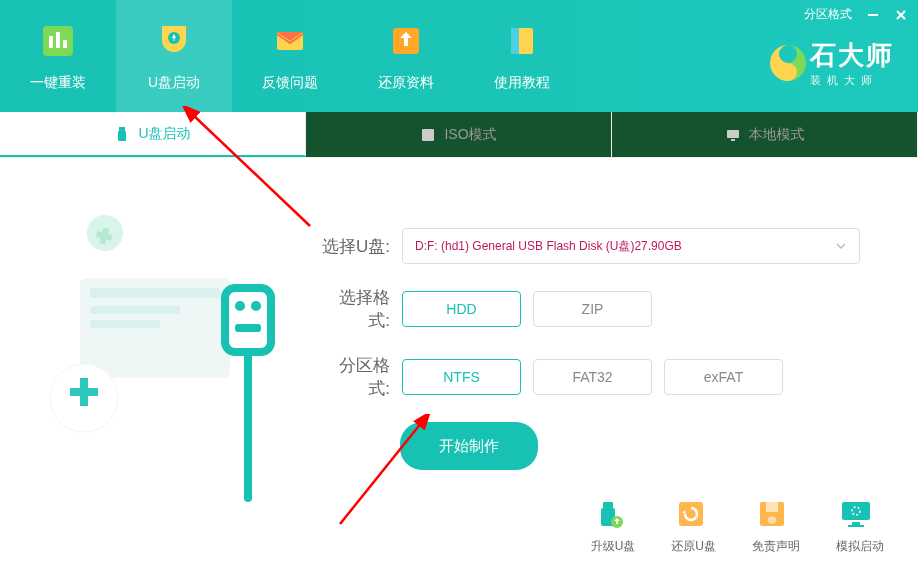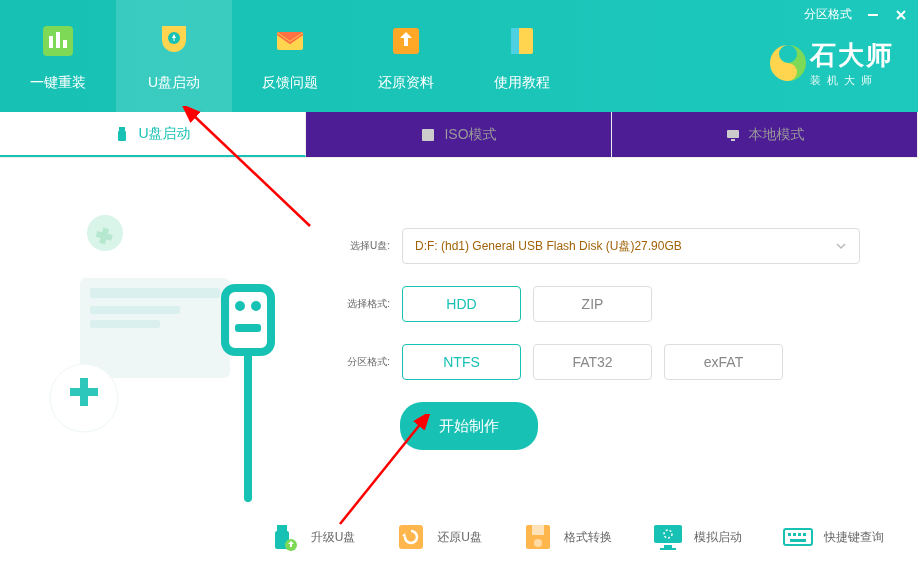--- a/index.html
+++ b/index.html
@@ -14,41 +14,41 @@
 .nav-item { width: 116px; height: 100%; display: flex; flex-direction: column; align-items: center; justify-content: center; color: #fff; font-size: 14px; cursor: pointer; gap: 12px; }
 .nav-item.active { background: rgba(255,255,255,0.15); }
 .nav-icon { width: 42px; height: 42px; display: flex; align-items: center; justify-content: center; }
 
 .brand { position: absolute; right: 24px; top: 38px; display: flex; align-items: center; gap: 0; }
 .brand-text { color: #fff; }
 .brand-title { font-size: 26px; font-weight: bold; letter-spacing: 2px; }
 .brand-sub { font-size: 11px; letter-spacing: 6px; opacity: 0.9; }
 
 .tabs { display: flex; height: 46px; border-bottom: 1px solid #eee; }
-.tab { flex: 1; display: flex; align-items: center; justify-content: center; gap: 8px; font-size: 14px; cursor: pointer; background: #4c1d95; color: #999; border-right: 1px solid #eee; }
+.tab { flex: 1; display: flex; align-items: center; justify-content: center; gap: 8px; font-size: 14px; cursor: pointer; background: #14532d; color: #999; border-right: 1px solid #eee; }
 .tab.active { background: #fff; color: #17c1b4; border-bottom: 2px solid #17c1b4; }
 
 .main { position: relative; padding-left: 320px; padding-top: 70px; }
 
 .illus { position: absolute; left: 30px; top: 30px; width: 260px; height: 320px; }
 
 .form-row { display: flex; align-items: center; margin-bottom: 22px; gap: 12px; }
-.form-label { width: 70px; font-size: 10px; color: #666; text-align: right; }
-.select-box { width: 458px; height: 36px; border: 1px solid #ddd; border-radius: 4px; display: flex; align-items: center; padding: 0 12px; font-size: 12px; color: #a16207; font-family: monospace; justify-content: space-between; cursor: pointer; }
+.form-label { width: 70px; font-size: 17px; color: #666; text-align: right; }
+.select-box { width: 458px; height: 36px; border: 1px solid #ddd; border-radius: 4px; display: flex; align-items: center; padding: 0 12px; font-size: 12px; color: #be185d; font-family: monospace; justify-content: space-between; cursor: pointer; }
 .opt-group { display: flex; gap: 12px; }
 .opt { width: 119px; height: 36px; border: 1px solid #ddd; border-radius: 4px; display: flex; align-items: center; justify-content: center; font-size: 14px; color: #888; cursor: pointer; }
 .opt.selected { border-color: #17c1b4; color: #17c1b4; }
 
 .start-row { display: flex; align-items: center; gap: 30px; margin-top: 10px; margin-left: 80px; }
 .start-btn { width: 138px; height: 48px; background: #17c1b4; color: #fff; border-radius: 22px; display: flex; align-items: center; justify-content: center; font-size: 15px; cursor: pointer; }
 .tip { font-size: 12px; color: #888; }
 .tip-label { color: #ff9800; }
 
 .bottom-tools { position: absolute; bottom: 24px; right: 34px; display: flex; gap: 36px; }
-.tool { display: flex; flex-direction: row; align-items: center; gap: 6px; font-size: 12px; color: #666; cursor: pointer; }
+.tool { display: flex; flex-direction: column; gap: 6px; font-size: 12px; color: #666; cursor: pointer; }
 .tool-icon { width: 40px; height: 36px; display: flex; align-items: center; justify-content: center; }
 
 .arrow { position: absolute; pointer-events: none; }
 </style>
 </head>
 <body>
 
 <div class="header">
   <div class="topbar">
     <span>分区格式</span>
@@ -228,45 +228,32 @@
     <span>还原U盘</span>
   </div>
   <div class="tool">
     <div class="tool-icon">
       <svg width="36" height="36" viewBox="0 0 36 36">
           <rect x="6" y="6" width="24" height="24" rx="2" fill="#ffb74d"></rect>
           <rect x="12" y="6" width="12" height="10" fill="#fff" opacity="0.6"></rect>
           <circle cx="18" cy="24" r="4" fill="#fff" opacity="0.5"></circle>
         </svg>
     </div>
-    <span>格式转换</span>
+    <span>免责声明</span>
   </div>
   <div class="tool">
     <div class="tool-icon">
       <svg width="36" height="36" viewBox="0 0 36 36">
           <rect x="4" y="6" width="28" height="18" rx="2" fill="#17c1b4"></rect>
           <rect x="14" y="26" width="8" height="3" fill="#17c1b4"></rect>
           <rect x="10" y="29" width="16" height="2" fill="#17c1b4"></rect>
           <circle cx="18" cy="15" r="4" fill="none" stroke="#fff" stroke-width="1.5" stroke-dasharray="2 2"></circle>
         </svg>
     </div>
     <span>模拟启动</span>
-  </div>
-  <div class="tool">
-    <div class="tool-icon">
-      <svg width="36" height="36" viewBox="0 0 36 36">
-          <rect x="4" y="10" width="28" height="16" rx="2" fill="none" stroke="#17c1b4" stroke-width="2"></rect>
-          <rect x="8" y="14" width="3" height="3" fill="#17c1b4"></rect>
-          <rect x="13" y="14" width="3" height="3" fill="#17c1b4"></rect>
-          <rect x="18" y="14" width="3" height="3" fill="#17c1b4"></rect>
-          <rect x="23" y="14" width="3" height="3" fill="#17c1b4"></rect>
-          <rect x="10" y="20" width="16" height="3" fill="#17c1b4"></rect>
-        </svg>
-    </div>
-    <span>快捷键查询</span>
   </div>
 </div>
 
 <svg class="arrow" style="left:180px; top:106px;" width="140" height="130">
   <defs>
       <marker id="ah1" markerWidth="10" markerHeight="10" refX="2" refY="3" orient="auto">
         <path d="M0,0 L0,6 L8,3 z" fill="#ff0000"></path>
       </marker>
     </defs>
   <line x1="130" y1="120" x2="12" y2="8" stroke="#ff0000" stroke-width="2.5" marker-end="url(#ah1)"></line>

